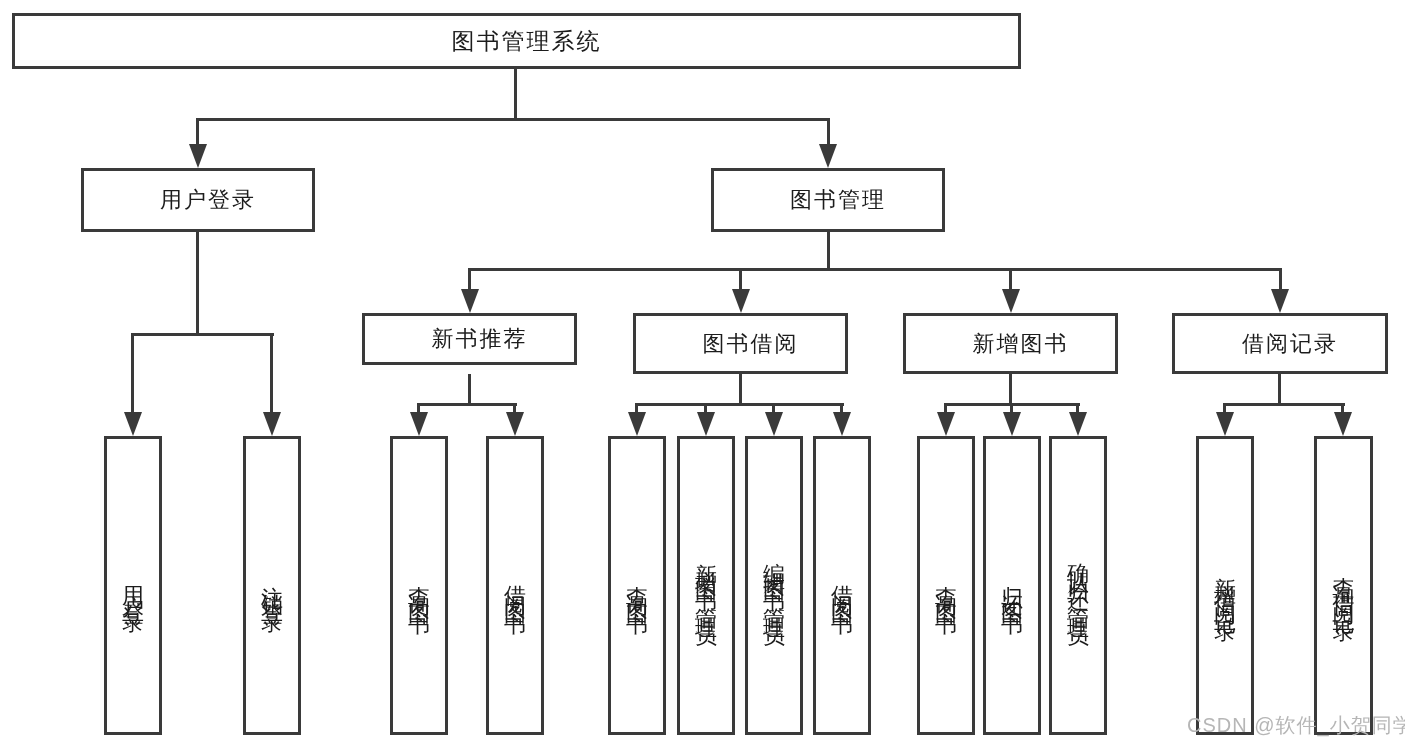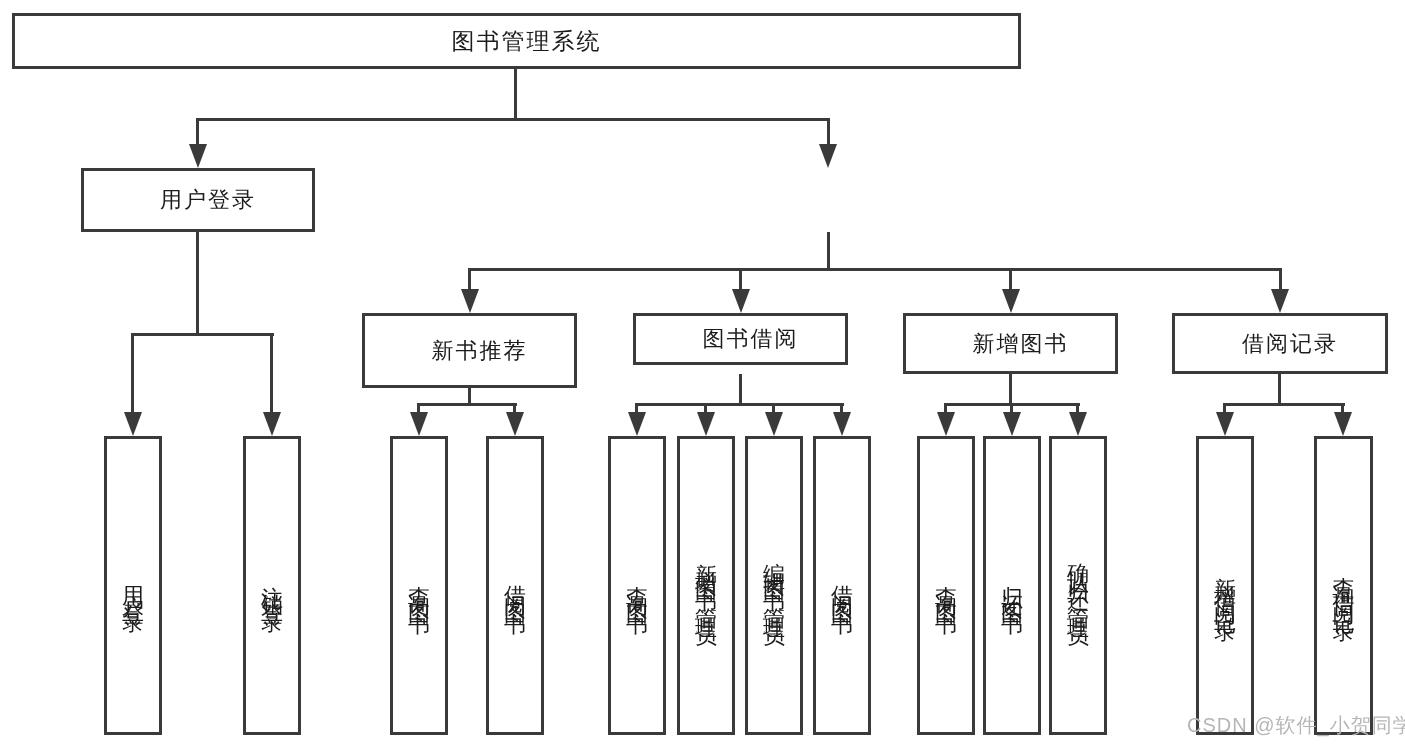--- a/index.html
+++ b/index.html
@@ -29,23 +29,24 @@
   }
 </style>
 </head>
 <body>
 
 <div class="stage">
 
   <div class="box bh" style="left:12px;top:13px;width:1009px;height:56px;font-size:23px;">图书管理系统</div>
 
   <div class="box bh" style="left:81px;top:168px;width:234px;height:64px;">用户登录</div>
+  <div class="box bh" style="left:711px;top:168px;width:234px;height:64px;">图书管理</div>
 
-  <div class="box bh" style="left:362px;top:313px;width:215px;height:75px;">新书推荐</div>
-  <div class="box bh" style="left:633px;top:313px;width:215px;height:52px;">图书借阅</div>
+  <div class="box bh" style="left:362px;top:313px;width:215px;height:52px;">新书推荐</div>
+  <div class="box bh" style="left:633px;top:313px;width:215px;height:61px;">图书借阅</div>
   <div class="box bh" style="left:903px;top:313px;width:215px;height:61px;">新增图书</div>
   <div class="box bh" style="left:1172px;top:313px;width:216px;height:61px;">借阅记录</div>
 
   <div class="box bv" style="left:104px;top:436px;width:58px;height:299px;">用户登录</div>
   <div class="box bv" style="left:243px;top:436px;width:58px;height:299px;">注销登录</div>
 
   <div class="box bv" style="left:390px;top:436px;width:58px;height:299px;">查询图书</div>
   <div class="box bv" style="left:486px;top:436px;width:58px;height:299px;">借阅图书</div>
 
   <div class="box bv" style="left:608px;top:436px;width:58px;height:299px;">查询图书</div>

